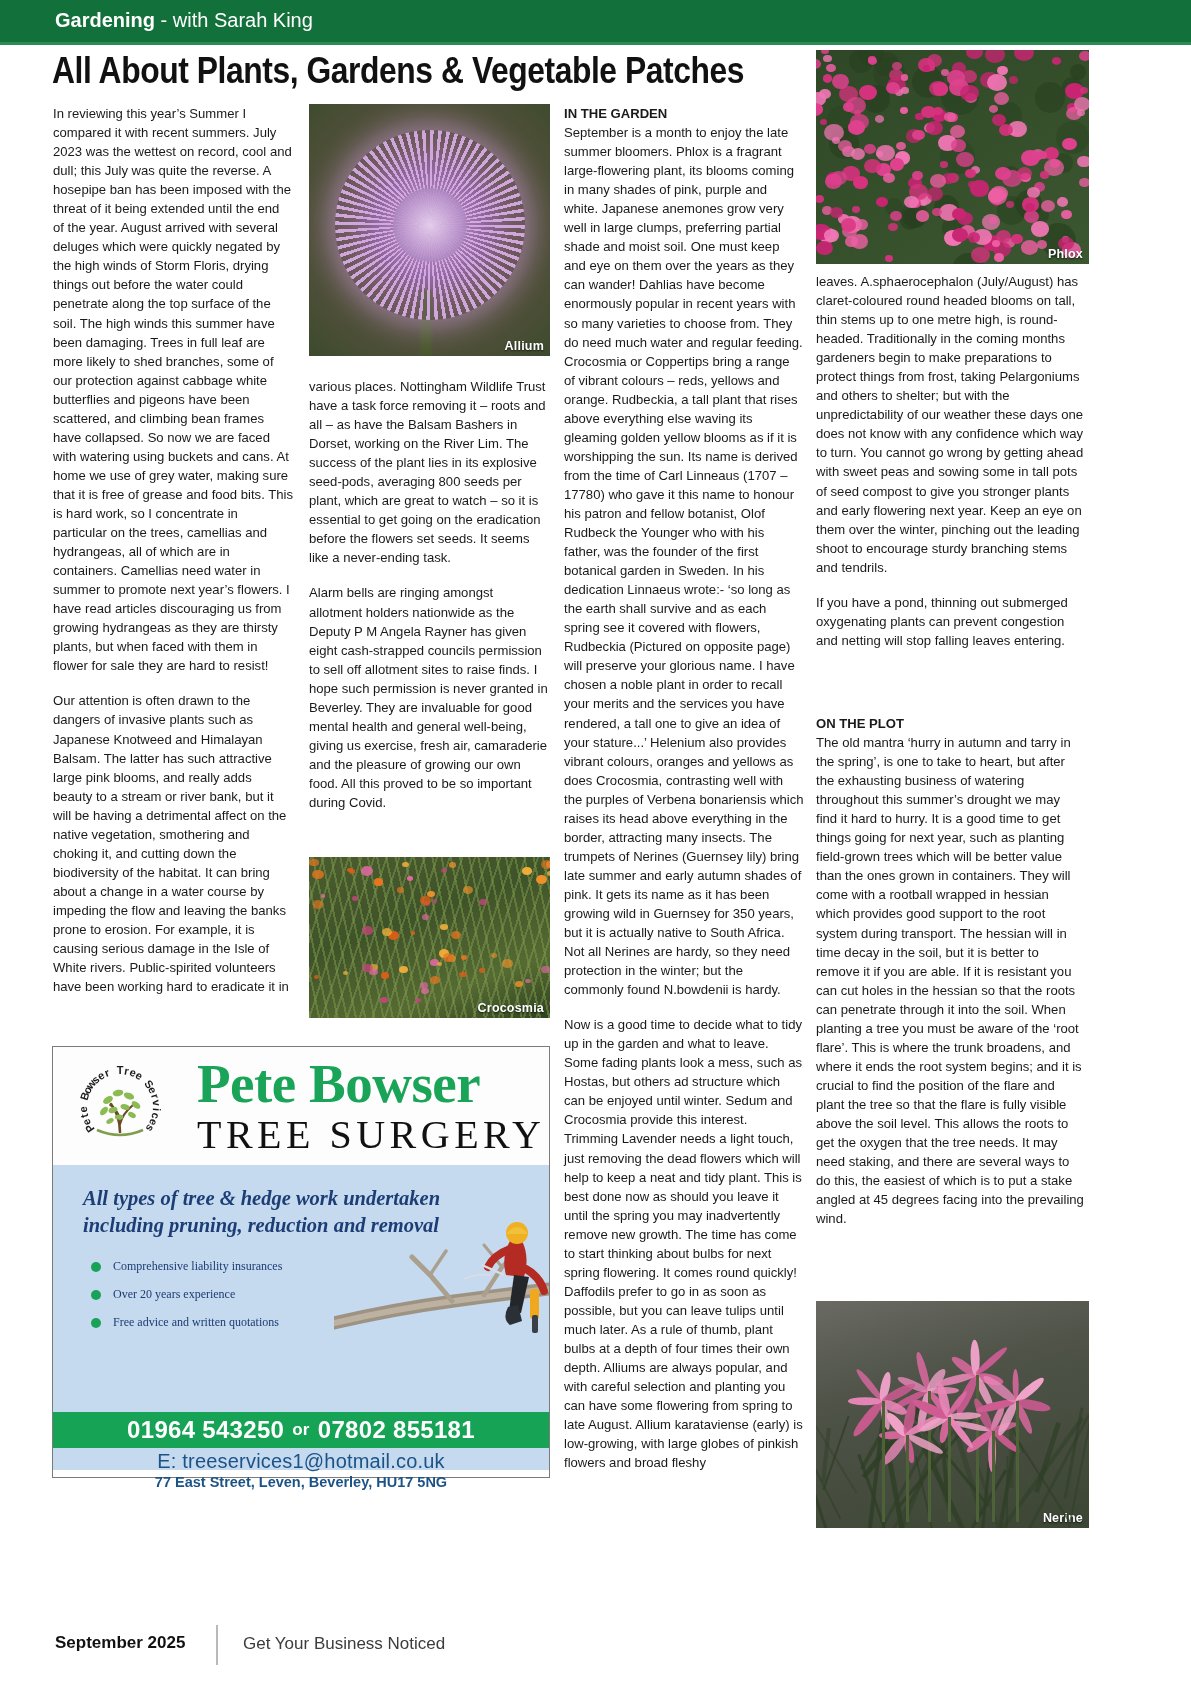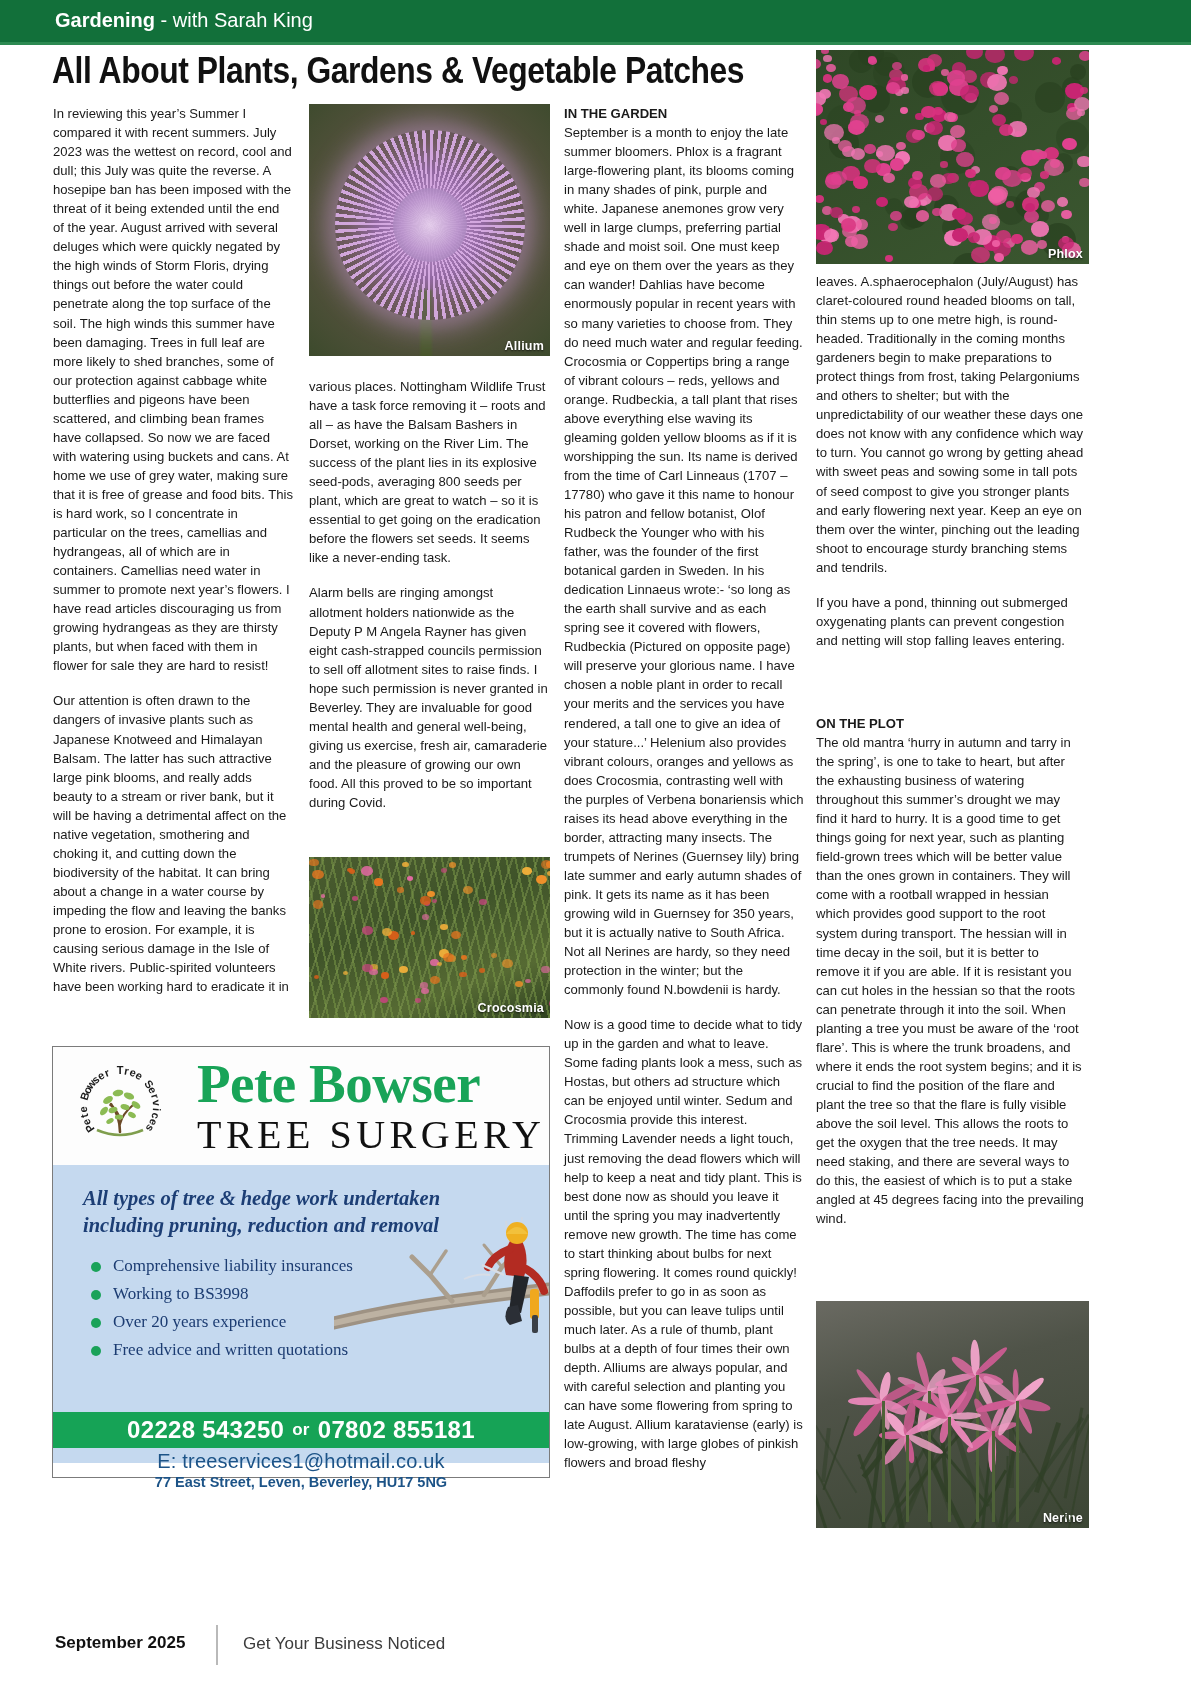--- a/index.html
+++ b/index.html
@@ -169,41 +169,41 @@
   }
   .ad-tag{
     position:absolute; left:30px; top:20px; width:430px;
     font-family:"Liberation Serif", serif;
     font-style:italic; font-weight:bold; font-size:20.5px;
     color:#1c3e75; line-height:27px;
   }
   .ad-list{
     position:absolute; left:36px; top:88px; width:330px;
     font-family:"Liberation Serif", serif;
-    font-size:17px; color:#1c3c72; line-height:26px;
+    font-size:12px; color:#1c3c72; line-height:26px;
   }
   .ad-list li{ list-style:none; position:relative; padding-left:24px; margin-bottom:2px; }
   .ad-list li::before{
     content:""; position:absolute; left:2px; top:9px;
     width:10px; height:10px; border-radius:50%; background:#1aa259;
   }
   .ad-climber{
     position:absolute; right:0; top:40px; width:215px; height:185px;
   }
   .ad-phone{
     position:absolute; left:0; top:365px; width:100%; height:36px;
     background:#16a356; color:#ffffff;
     font-family:"Liberation Sans", sans-serif;
     font-size:24px; font-weight:bold;
     display:flex; align-items:center; justify-content:center;
     letter-spacing:.3px;
   }
   .ad-phone .or{ font-size:17px; font-weight:bold; margin:0 8px; }
   .ad-foot{
-    position:absolute; left:0; top:401px; width:100%; height:15px;
+    position:absolute; left:0; top:401px; width:100%; height:22px;
     background:#c5d9ef; color:#1c5387; text-align:center;
   }
   .ad-foot .em{ font-size:20px; padding-top:2px; letter-spacing:.2px; }
   .ad-foot .addr{ font-size:14.5px; font-weight:bold; margin-top:1px; }
 
   
   .footer{
     position:absolute; left:0; top:1625px; width:1191px; height:44px;
   }
   .footer .month{
@@ -693,21 +693,20 @@
     <div class="ad-title">
       <div class="l1">Pete Bowser</div>
       <div class="l2">TREE SURGERY</div>
     </div>
   </div>
 
   <div class="ad-body">
     <div class="ad-tag">All types of tree &amp; hedge work undertaken including pruning, reduction and removal</div>
     <ul class="ad-list" id="advert-bullets">
         <li>Comprehensive liability insurances</li>
-        <li>Working to BS3998</li>
         <li>Over 20 years experience</li>
         <li>Free advice and written quotations</li>
       </ul>
     <svg class="ad-climber" viewBox="0 0 215 185">
       <path d="M0 118 Q60 104 120 96 Q165 90 215 84" stroke="#9e9283" stroke-width="13" fill="none" stroke-linecap="round"></path>
       <path d="M0 118 Q60 104 120 96 Q165 90 215 84" stroke="#bdb2a2" stroke-width="6" fill="none" stroke-linecap="round"></path>
       <path d="M118 96 L96 70 L78 52" stroke="#ab9f8e" stroke-width="5" fill="none" stroke-linecap="round"></path>
       <path d="M96 70 L112 46" stroke="#ab9f8e" stroke-width="3.4" fill="none" stroke-linecap="round"></path>
       <path d="M150 90 L168 62 L186 44" stroke="#ab9f8e" stroke-width="4.4" fill="none" stroke-linecap="round"></path>
       <path d="M168 62 L150 40" stroke="#ab9f8e" stroke-width="3" fill="none" stroke-linecap="round"></path>
@@ -724,21 +723,21 @@
         <path d="M172 29 q11 -14 22 0 z" fill="#f2c13c"></path>
         <rect x="196" y="84" width="9" height="30" rx="3" fill="#f0a81e"></rect>
         <rect x="198" y="110" width="6" height="18" rx="2" fill="#3a3f46"></rect>
         <path d="M148 60 l22 10" stroke="#d8dde6" stroke-width="2.4"></path>
         <path d="M130 74 q14 -6 26 -4" stroke="#d8dde6" stroke-width="1.8" fill="none"></path>
       </g>
     </svg>
   </div>
 
   <div class="ad-phone">
-    <span>02228 543250</span>
+    <span>01964 543250</span>
     <span class="or">or</span>
     <span>07802 855181</span>
   </div>
 
   <div class="ad-foot">
     <div class="em">E:  treeservices1@hotmail.co.uk</div>
     <div class="addr">77 East Street, Leven, Beverley, HU17 5NG</div>
   </div>
 </div>
 

